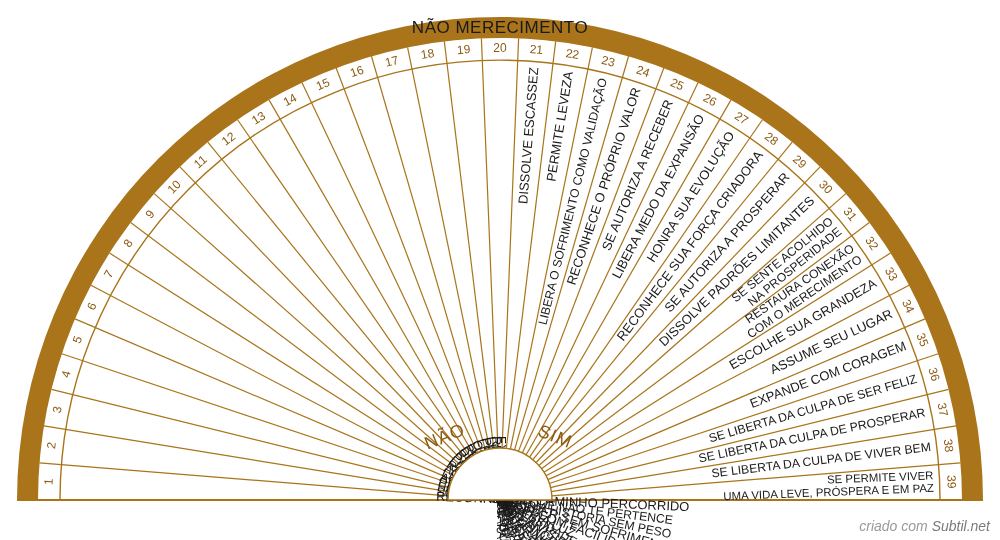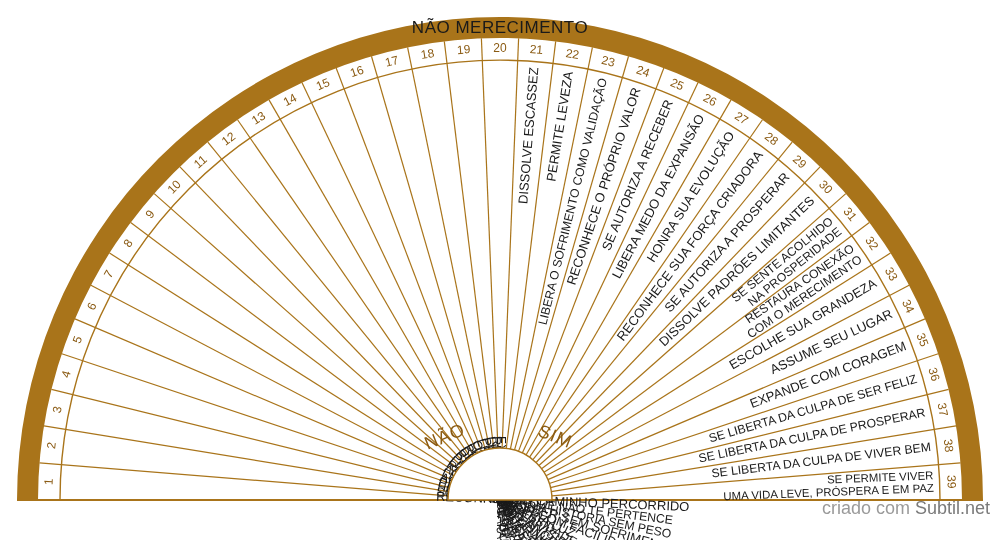--- a/index.html
+++ b/index.html
@@ -42,25 +42,26 @@
     letter-spacing: 0.5px;
   }
   .center-label {
     font-family: "Liberation Sans", sans-serif;
     fill: #8a5a12;
     letter-spacing: 1px;
   }
   #credit {
     position: absolute;
     right: 10px;
-    bottom: 21px;
-    font-size: 18px;
+    bottom: 6px;
+    font-size: 14px;
     color: #9a9a9a;
     font-family: "Liberation Sans", sans-serif;
     white-space: nowrap;
+    font-style: italic;
   }
   #credit .brand {
     color: #7a7a7a;
   }
 </style>
 </head>
 <body>
 
 <div id="stage">
   <svg id="dial" viewBox="0 0 1000 540" xmlns="http://www.w3.org/2000/svg">

